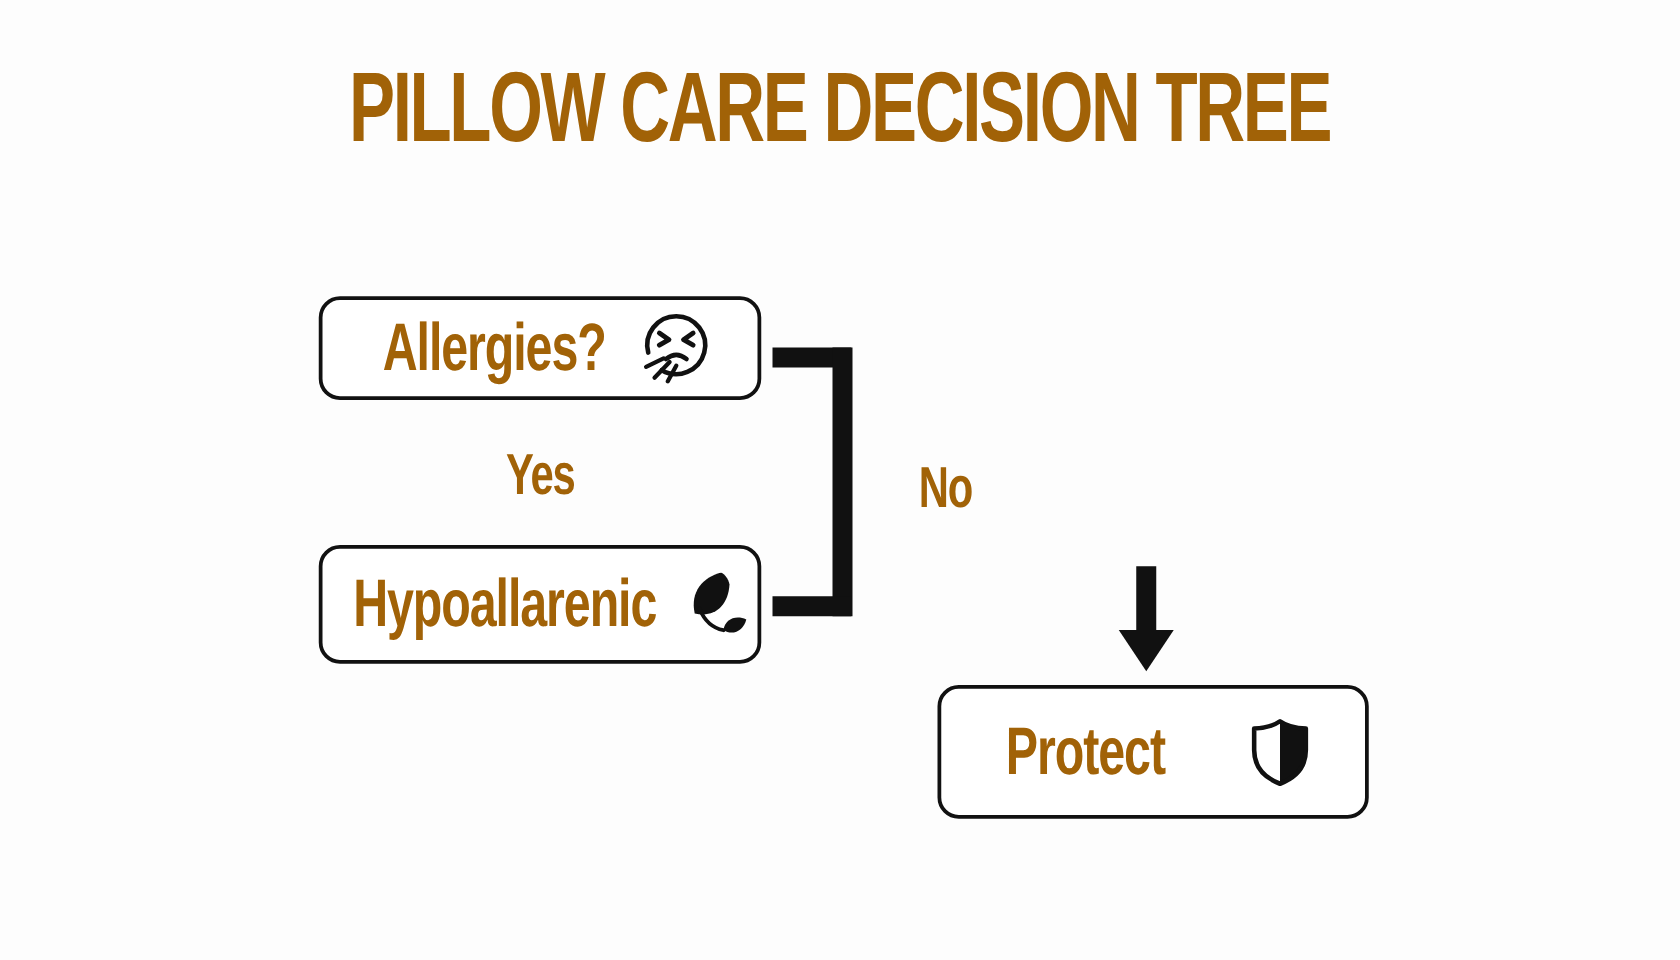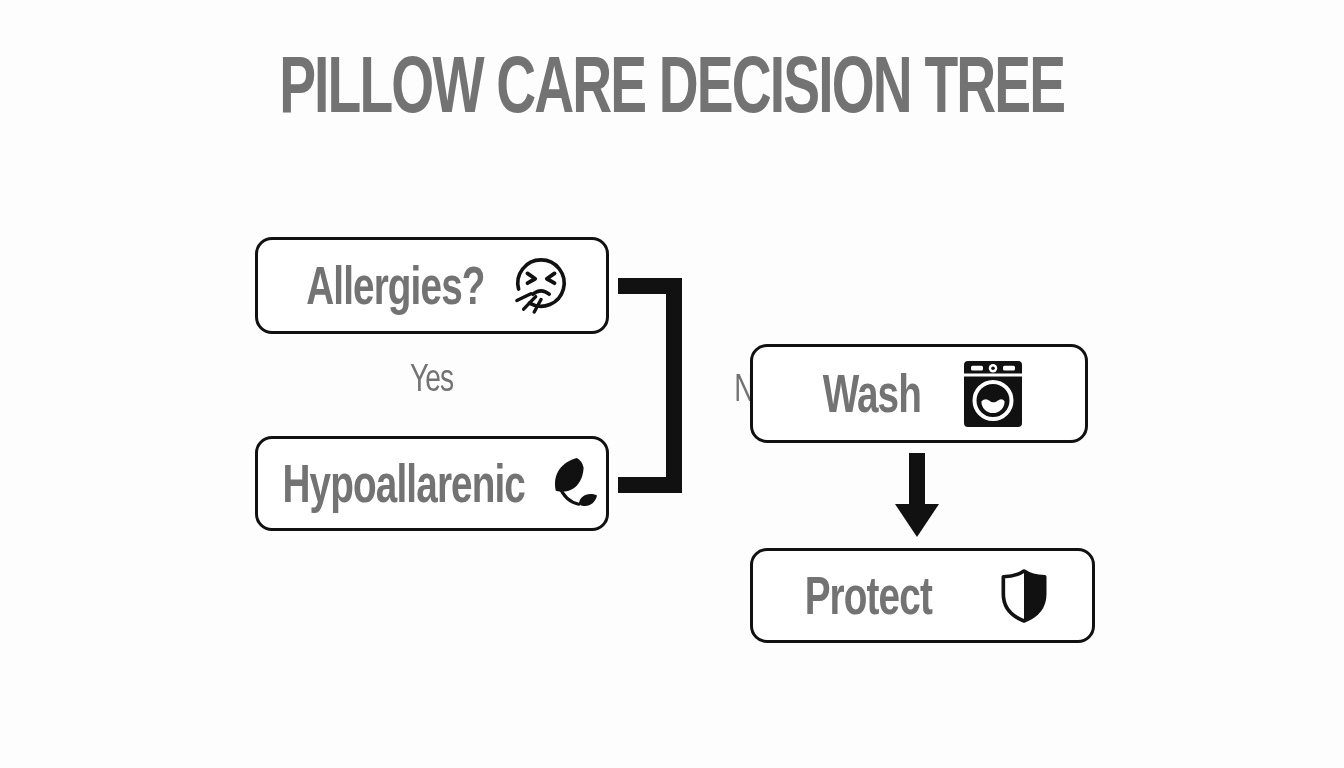--- a/index.html
+++ b/index.html
@@ -4,21 +4,21 @@
 <style>
   * { margin: 0; padding: 0; box-sizing: border-box; }
   html, body { background: #ffffff; }
   .stage {
     position: relative;
     width: 1344px;
     height: 768px;
     background: #fdfdfd;
     overflow: hidden;
     font-family: "Liberation Sans", sans-serif;
-    color: #737373;
+    color: #a16207;
   }
   .title-wrap {
     position: absolute;
     left: 0; right: 0; top: 56px;
     text-align: center;
     line-height: 1;
   }
   .title-text {
     display: inline-block;
     font-size: 60px;
@@ -41,22 +41,22 @@
     display: inline-block;
     font-size: 44px;
     font-weight: bold;
     letter-spacing: -1px;
     transform: scale(0.88, 1.22);
     transform-origin: center;
     white-space: nowrap;
   }
   .edge-label {
     position: absolute;
-    font-size: 32px;
-    font-weight: normal;
+    font-size: 38px;
+    font-weight: bold;
     letter-spacing: -1px;
   }
   .edge-label span {
     display: inline-block;
     transform: scale(0.88, 1.22);
     transform-origin: center;
   }
   .bar { position: absolute; background: #111111; }
   .arrow-shaft {
     position: absolute;
@@ -66,24 +66,24 @@
   }
   .arrow-head {
     position: absolute;
     left: 895px; top: 504px;
     width: 0; height: 0;
     border-left: 22px solid transparent;
     border-right: 22px solid transparent;
     border-top: 33px solid #111111;
   }
   .icon { flex: 0 0 auto; display: block; }
-  #box-allergies { left: 255px; top: 237px; width: 354px; height: 97px; gap: 16px; }
+  #box-allergies { left: 255px; top: 237px; width: 354px; height: 83px; gap: 16px; }
   #box-hypo      { left: 255px; top: 436px; width: 354px; height: 95px; gap: 8px; }
   #box-wash      { left: 750px; top: 344px; width: 338px; height: 99px; gap: 36px; }
-  #box-protect   { left: 750px; top: 548px; width: 345px; height: 95px; gap: 58px; }
+  #box-protect   { left: 750px; top: 548px; width: 345px; height: 107px; gap: 58px; }
   #label-yes { left: 255px; top: 360px; width: 354px; text-align: center; }
   #label-no  { left: 732px; top: 370px; }
   #bracket-arm-top    { left: 618px; top: 278px; width: 63px; height: 16px; }
   #bracket-vertical   { left: 666px; top: 278px; width: 16px; height: 215px; }
   #bracket-arm-bottom { left: 618px; top: 477px; width: 63px; height: 16px; }
 </style>
 </head>
 <body>
 
 <div class="stage">
@@ -119,33 +119,20 @@
   </div>
 
   <div class="bar" id="bracket-arm-top"></div>
   <div class="bar" id="bracket-vertical"></div>
   <div class="bar" id="bracket-arm-bottom"></div>
 
   <div class="edge-label" id="label-no">
     <span>No</span>
   </div>
 
-  <div class="node" id="box-wash">
-    <span class="node-label">Wash</span>
-    <svg class="icon" width="58" height="66" viewBox="0 0 58 66">
-      <rect x="0" y="0" width="58" height="66" rx="4" fill="#111111"></rect>
-      <rect x="0" y="12.5" width="58" height="3" fill="#ffffff"></rect>
-      <rect x="7" y="4.8" width="12" height="4.6" rx="1.5" fill="#ffffff"></rect>
-      <circle cx="29" cy="7.2" r="4.2" fill="#ffffff"></circle>
-      <circle cx="29" cy="7.2" r="1.8" fill="#111111"></circle>
-      <rect x="39" y="4.8" width="12" height="4.6" rx="1.5" fill="#ffffff"></rect>
-      <circle cx="29" cy="39.5" r="18.5" fill="none" stroke="#ffffff" stroke-width="4"></circle>
-      <path d="M 17.4,40.5 C 20,37.6 23,37.6 25.5,39.7 C 28,41.8 31,41.8 33.5,39.7 C 36,37.6 39,37.6 40.6,40.5 A 11.6 11.6 0 0 1 17.4,40.5 Z" fill="#ffffff"></path>
-    </svg>
-  </div>
 
   <div class="arrow-shaft"></div>
   <div class="arrow-head"></div>
 
   <div class="node" id="box-protect">
     <span class="node-label">Protect</span>
     <svg class="icon" width="50" height="56" viewBox="0 0 52 58">
       <path d="M 26,3 C 31,6.5 40,8.8 47.5,9 L 47.5,27 C 47.5,41 39,50 26,55 Z" fill="#111111"></path>
       <path d="M 26,3 C 21,6.5 12,8.8 4.5,9 L 4.5,27 C 4.5,41 13,50 26,55 C 39,50 47.5,41 47.5,27 L 47.5,9 C 40,8.8 31,6.5 26,3 Z" fill="none" stroke="#111111" stroke-width="3.8" stroke-linejoin="round"></path>
     </svg>

